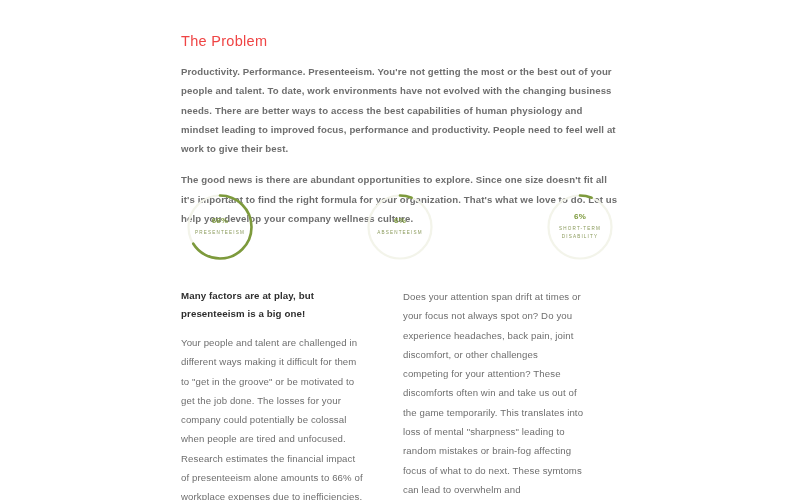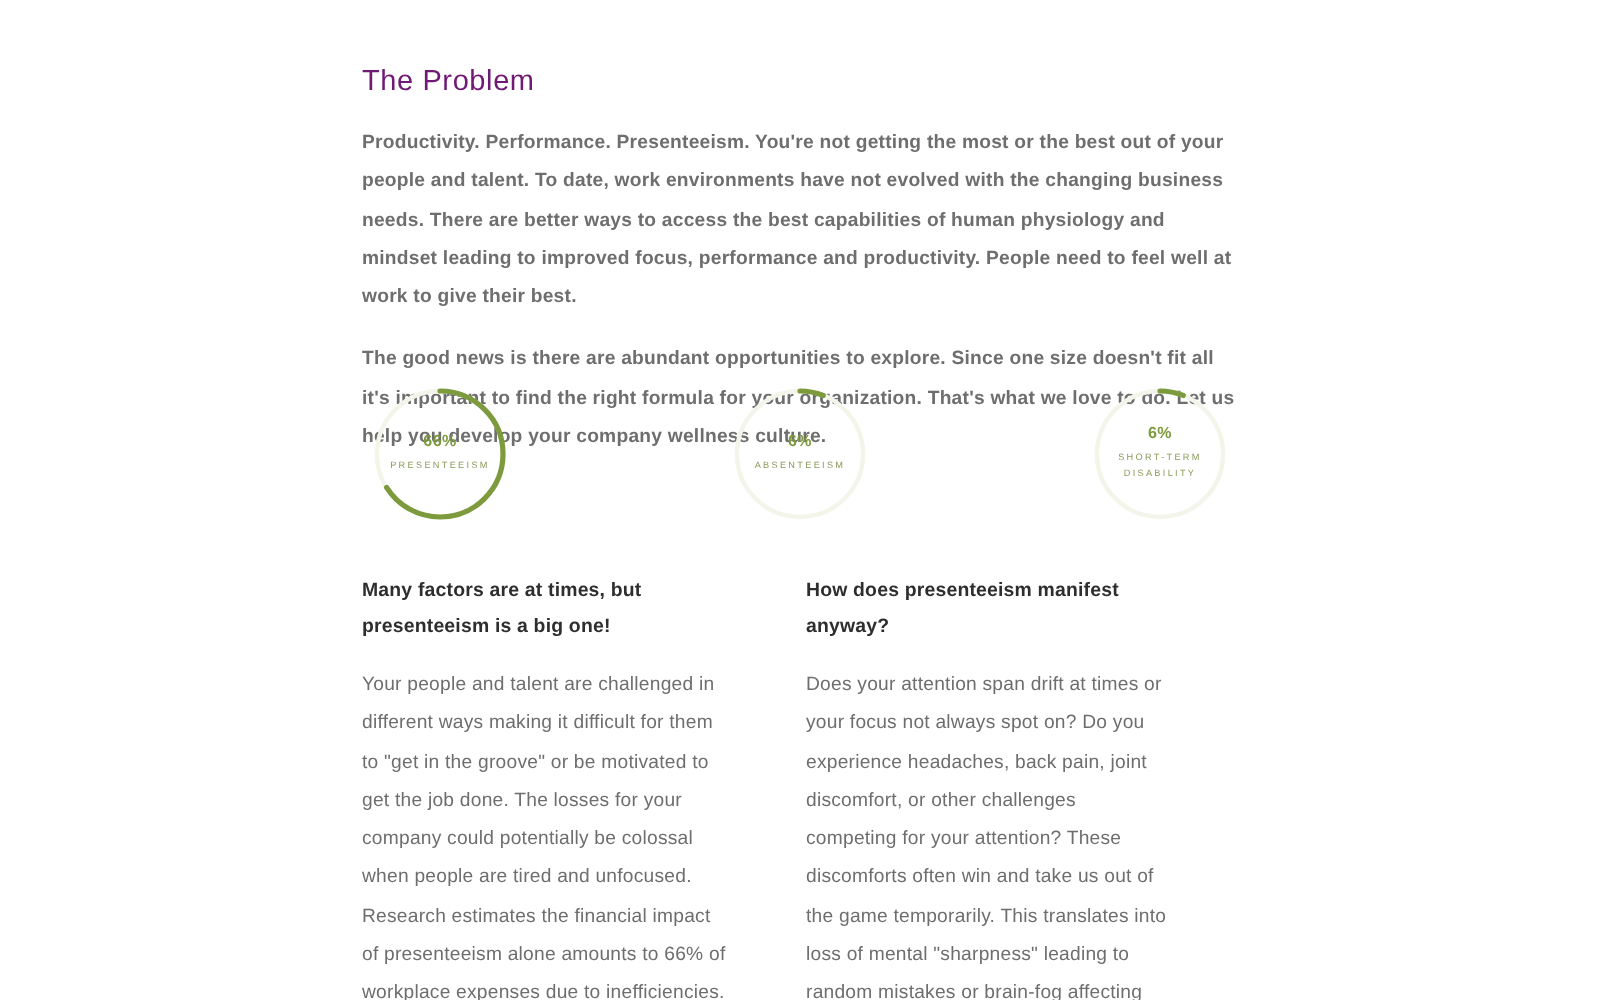--- a/index.html
+++ b/index.html
@@ -23,21 +23,21 @@
   .content {
     position: absolute;
     left: 181px;
     top: 33px;
     width: 438px;
   }
 
   .section-title {
     font-size: 14.5px;
     font-weight: 400;
-    color: #701a75;
+    color: #ef4444;
     letter-spacing: 0.3px;
     margin-bottom: 13px;
   }
 
   .body-copy {
     font-size: 9.6px;
     line-height: 19.3px;
     color: #6e6e6e;
     letter-spacing: 0.12px;
     font-weight: 700;
@@ -171,22 +171,21 @@
         <span class="stat-value">6%</span>
         <span class="stat-label">SHORT-TERM
 DISABILITY</span>
       </div>
     </div>
 
   </div>
 
   <div class="columns">
     <div class="col">
-      <h3 class="col-heading">Many factors are at times, but presenteeism is a big one!</h3>
+      <h3 class="col-heading">Many factors are at play, but presenteeism is a big one!</h3>
       <p class="col-copy">Your people and talent are challenged in different ways making it difficult for them to "get in the groove" or be motivated to get the job done. The losses for your company could potentially be colossal when people are tired and unfocused. Research estimates the financial impact of presenteeism alone amounts to 66% of workplace expenses due to inefficiencies.</p>
     </div>
     <div class="col">
-      <h3 class="col-heading">How does presenteeism manifest anyway?</h3>
       <p class="col-copy">Does your attention span drift at times or your focus not always spot on? Do you experience headaches, back pain, joint discomfort, or other challenges competing for your attention? These discomforts often win and take us out of the game temporarily. This translates into loss of mental "sharpness" leading to random mistakes or brain-fog affecting focus of what to do next. These symtoms can lead to overwhelm and ineffectiveness directly impacting work output.</p>
     </div>
   </div>
 
 </div>
 
 </body></html>

